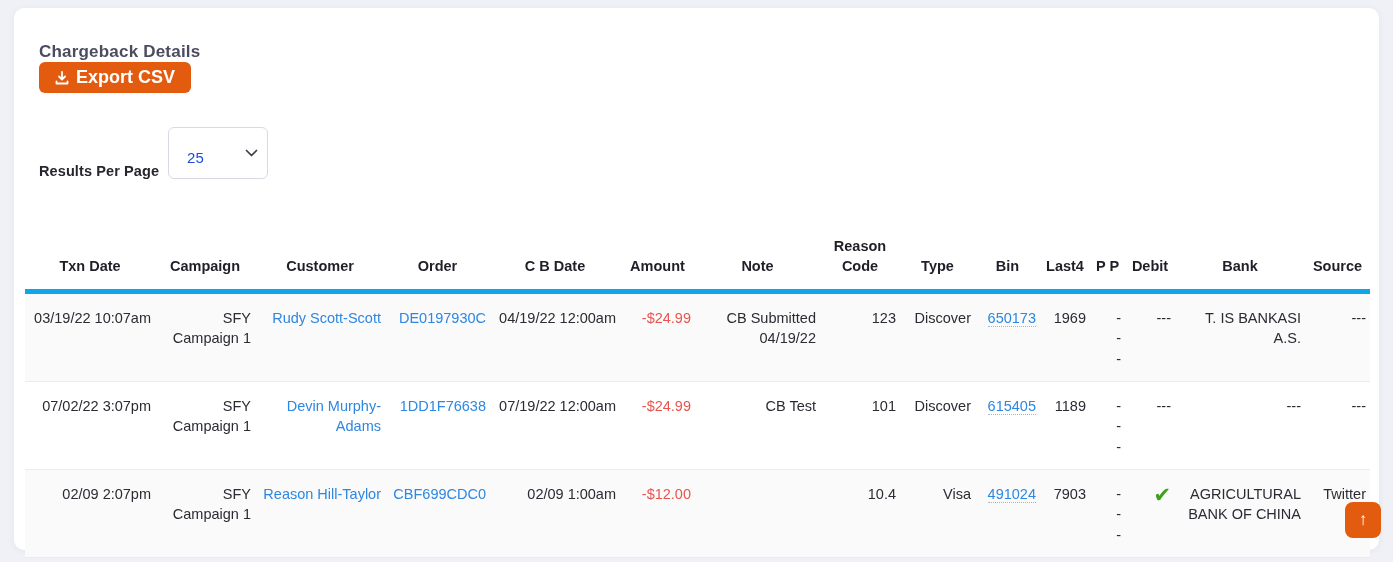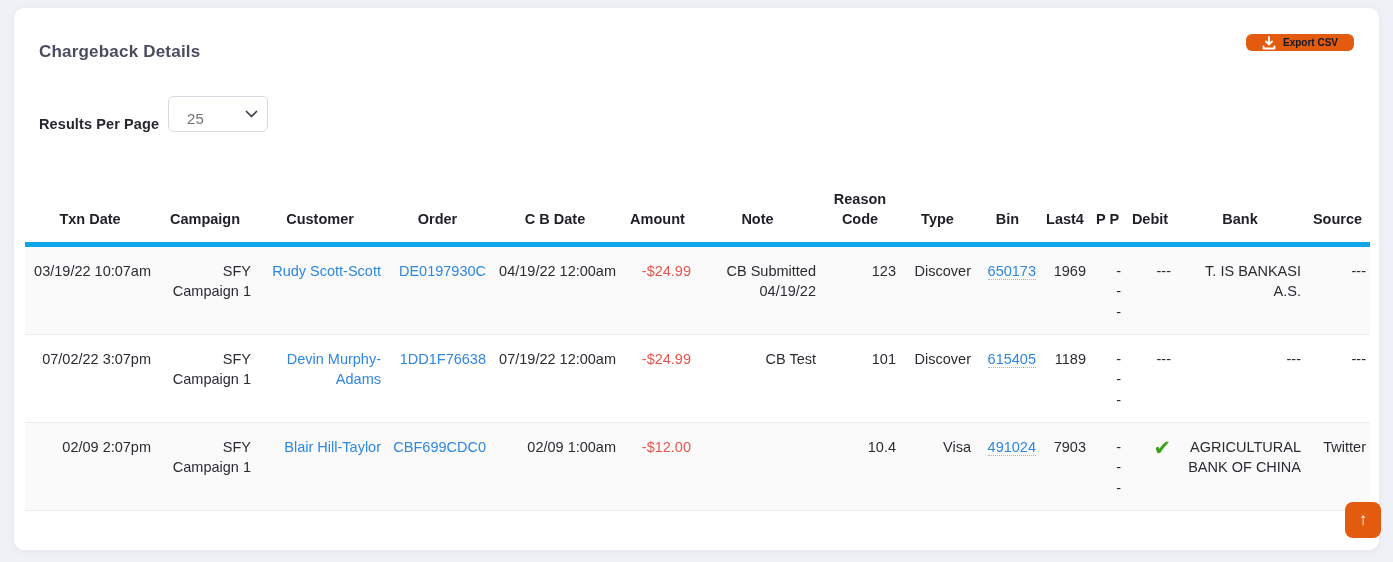--- a/index.html
+++ b/index.html
@@ -18,38 +18,39 @@
     background: #ffffff;
     border-radius: 10px;
     box-shadow: 0 1px 8px rgba(40,40,70,0.05);
     padding: 26px 11px 30px 11px;
   }
   .card-head {
     display: flex;
     justify-content: space-between;
     align-items: flex-start;
     padding: 0 14px 0 14px;
+    flex-direction: column;
   }
   h1.page-title {
     font-size: 17px;
     font-weight: 700;
     color: #4c4c60;
     letter-spacing: 0.2px;
     padding-top: 8px;
   }
   .export-btn {
     background: #e25b0e;
-    color: #0f172a;
+    color: #ffffff;
     border: none;
     border-radius: 6px;
     font-family: inherit;
-    font-size: 10px;
+    font-size: 18px;
     font-weight: 700;
     padding: 8px 16px;
-    height: 17px;
+    height: 31px;
     display: inline-flex;
     align-items: center;
     gap: 7px;
     cursor: pointer;
   }
   .export-btn svg { display: block; }
   .meta-row {
     display: flex;
     justify-content: space-between;
     align-items: flex-end;
@@ -71,27 +72,27 @@
   .rpp-label {
     font-weight: 700;
     color: #26262e;
     letter-spacing: 0.1px;
   }
   .select-wrap { position: relative; width: 100px; }
   .select-wrap select {
     appearance: none;
     -webkit-appearance: none;
     width: 100%;
-    height: 36px;
+    height: 52px;
     border: 1px solid #d9d9e3;
     border-radius: 6px;
     background: #ffffff;
     font-family: inherit;
     font-size: 15px;
-    color: #737373;
+    color: #1d4ed8;
     padding: 8px 30px 0 18px;
     cursor: pointer;
   }
   .select-wrap .chev {
     position: absolute;
     right: 10px; top: 50%;
     transform: translateY(-50%);
     pointer-events: none;
     display: flex;
   }
@@ -268,21 +269,21 @@
             <div class="pp-line">-</div>
             <div class="pp-line">-</div>
           </td>
           <td>---</td>
           <td>---</td>
           <td>---</td>
         </tr>
         <tr>
           <td>02/09 2:07pm</td>
           <td>SFY Campaign 1</td>
-          <td><a class="blue-link" href="#">Blair Hill-Taylor</a></td>
+          <td><a class="blue-link" href="#">Reason Hill-Taylor</a></td>
           <td><a class="blue-link" href="#">CBF699CDC0</a></td>
           <td>02/09 1:00am</td>
           <td class="amount-cell">-$12.00</td>
           <td></td>
           <td>10.4</td>
           <td>Visa</td>
           <td><a class="bin-link" href="#">491024</a></td>
           <td>7903</td>
           <td>
             <div class="pp-line">-</div>

